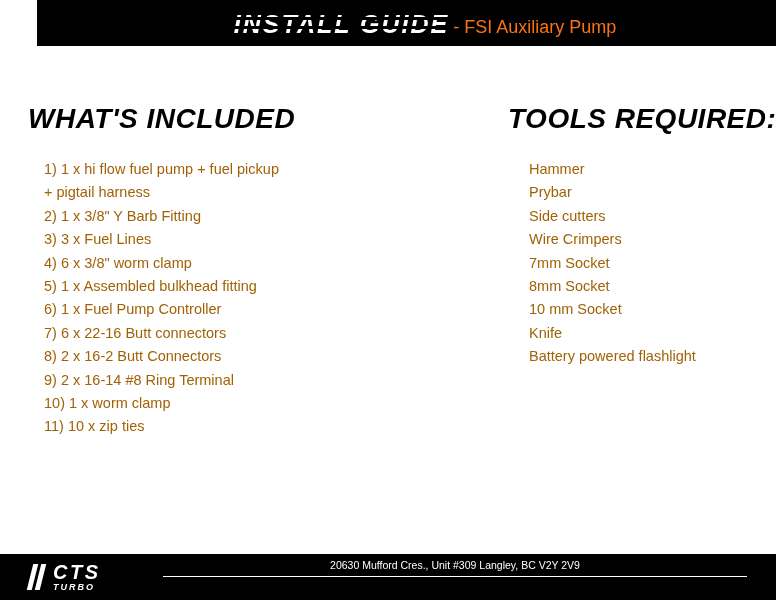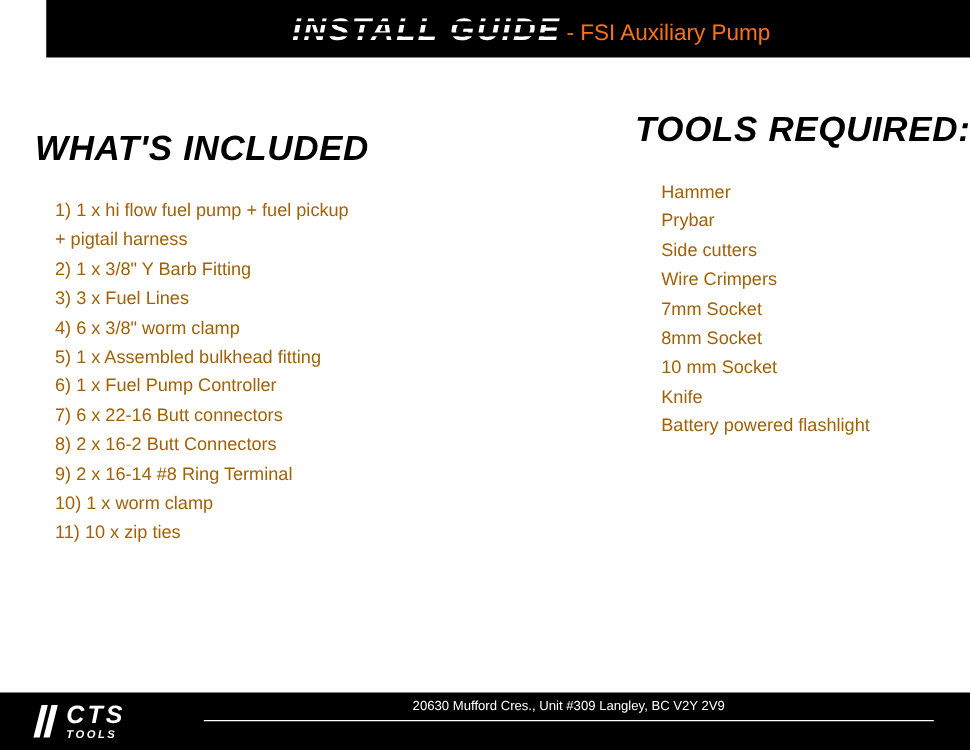--- a/index.html
+++ b/index.html
@@ -87,21 +87,21 @@
   .section-title {
     font-family: "Liberation Sans", sans-serif;
     font-weight: bold;
     font-style: italic;
     font-size: 28px;
     color: #000000;
     letter-spacing: 0.5px;
     white-space: nowrap;
   }
   .col-left .section-title { margin: 57px 0 0 28px; }
-  .col-right .section-title { margin: 42px 0 0 38px; }
+  .col-right .section-title { margin: 57px 0 0 38px; }
 
   .item-list {
     list-style: none;
     margin: 0;
     padding: 0;
   }
   .col-left .item-list { margin: 23px 0 0 44px; }
   .col-right .item-list { margin: 23px 0 0 59px; }
 
   .item-list li {
@@ -249,19 +249,19 @@
 
 <div class="footer-bar">
   <div class="footer-inner">
     <div class="footer-logo">
       <div class="logo-slashes">
         <span></span>
           <span></span>
       </div>
       <div class="logo-text">
         <div class="logo-cts">CTS</div>
-        <div class="logo-turbo">TOOLS</div>
+        <div class="logo-turbo">TURBO</div>
       </div>
     </div>
     <div class="footer-divider"></div>
     <div class="footer-address">20630 Mufford Cres., Unit #309 Langley, BC V2Y 2V9</div>
   </div>
 </div>
 
 </body></html>

